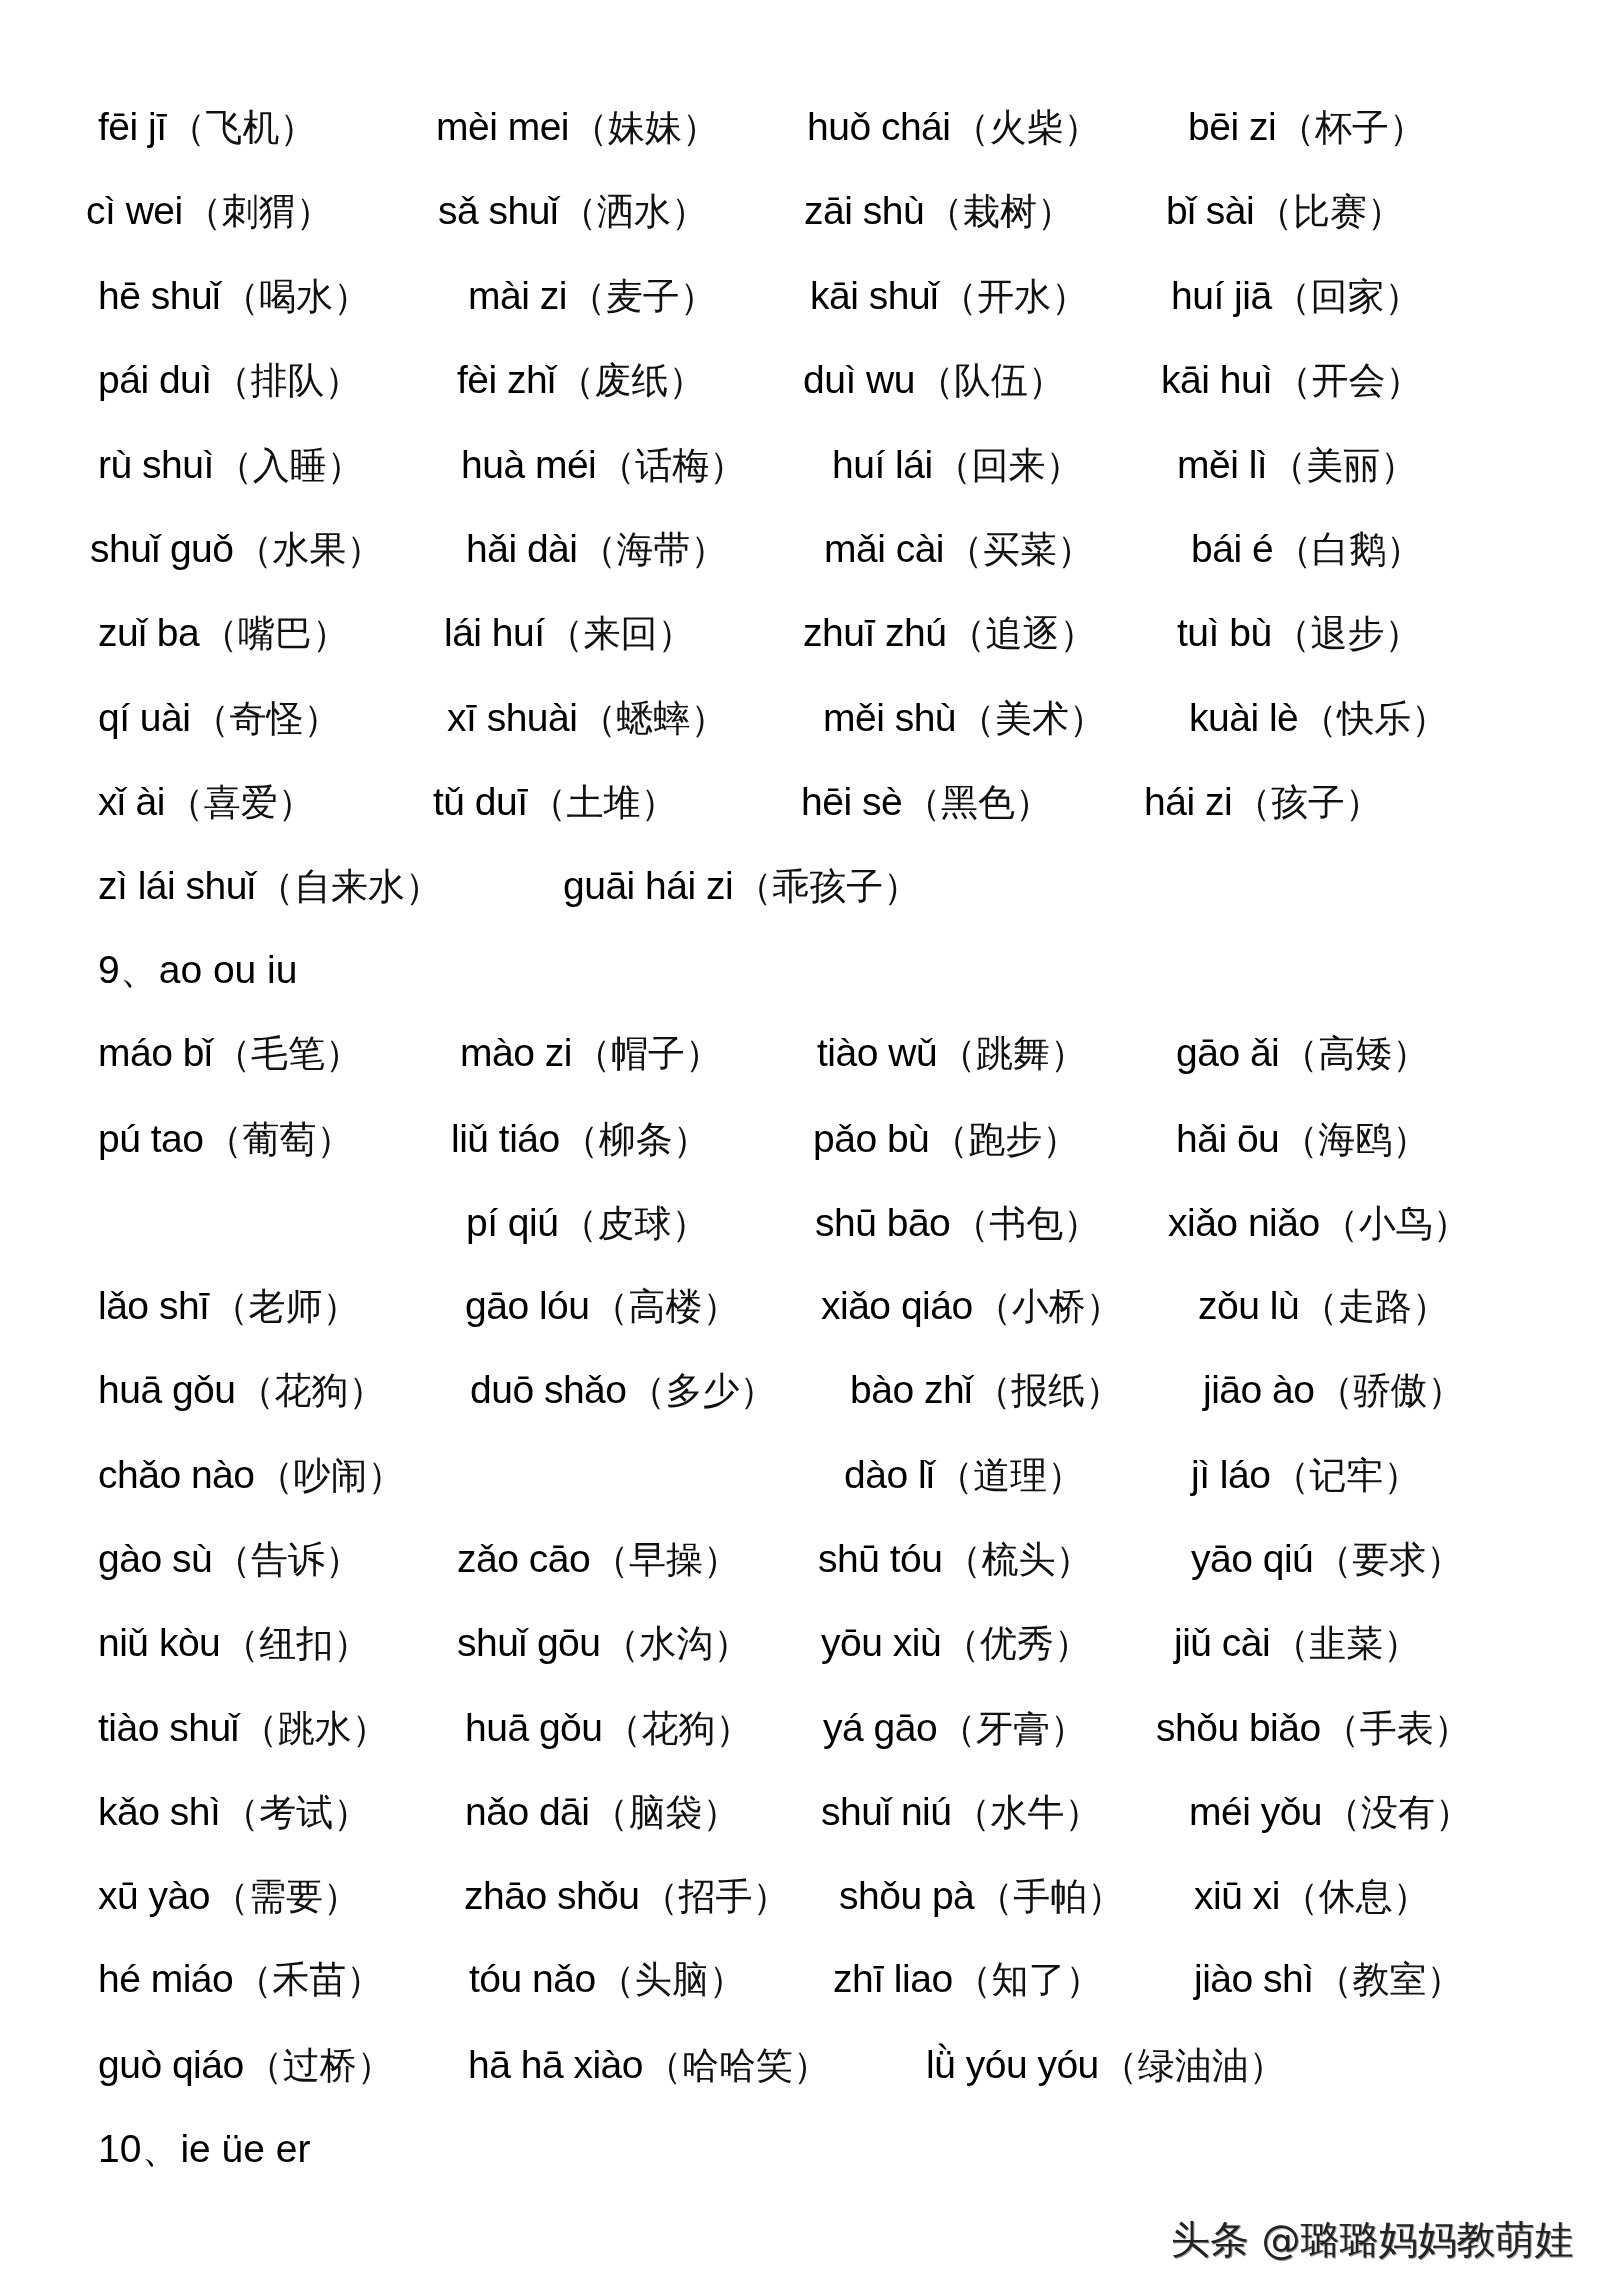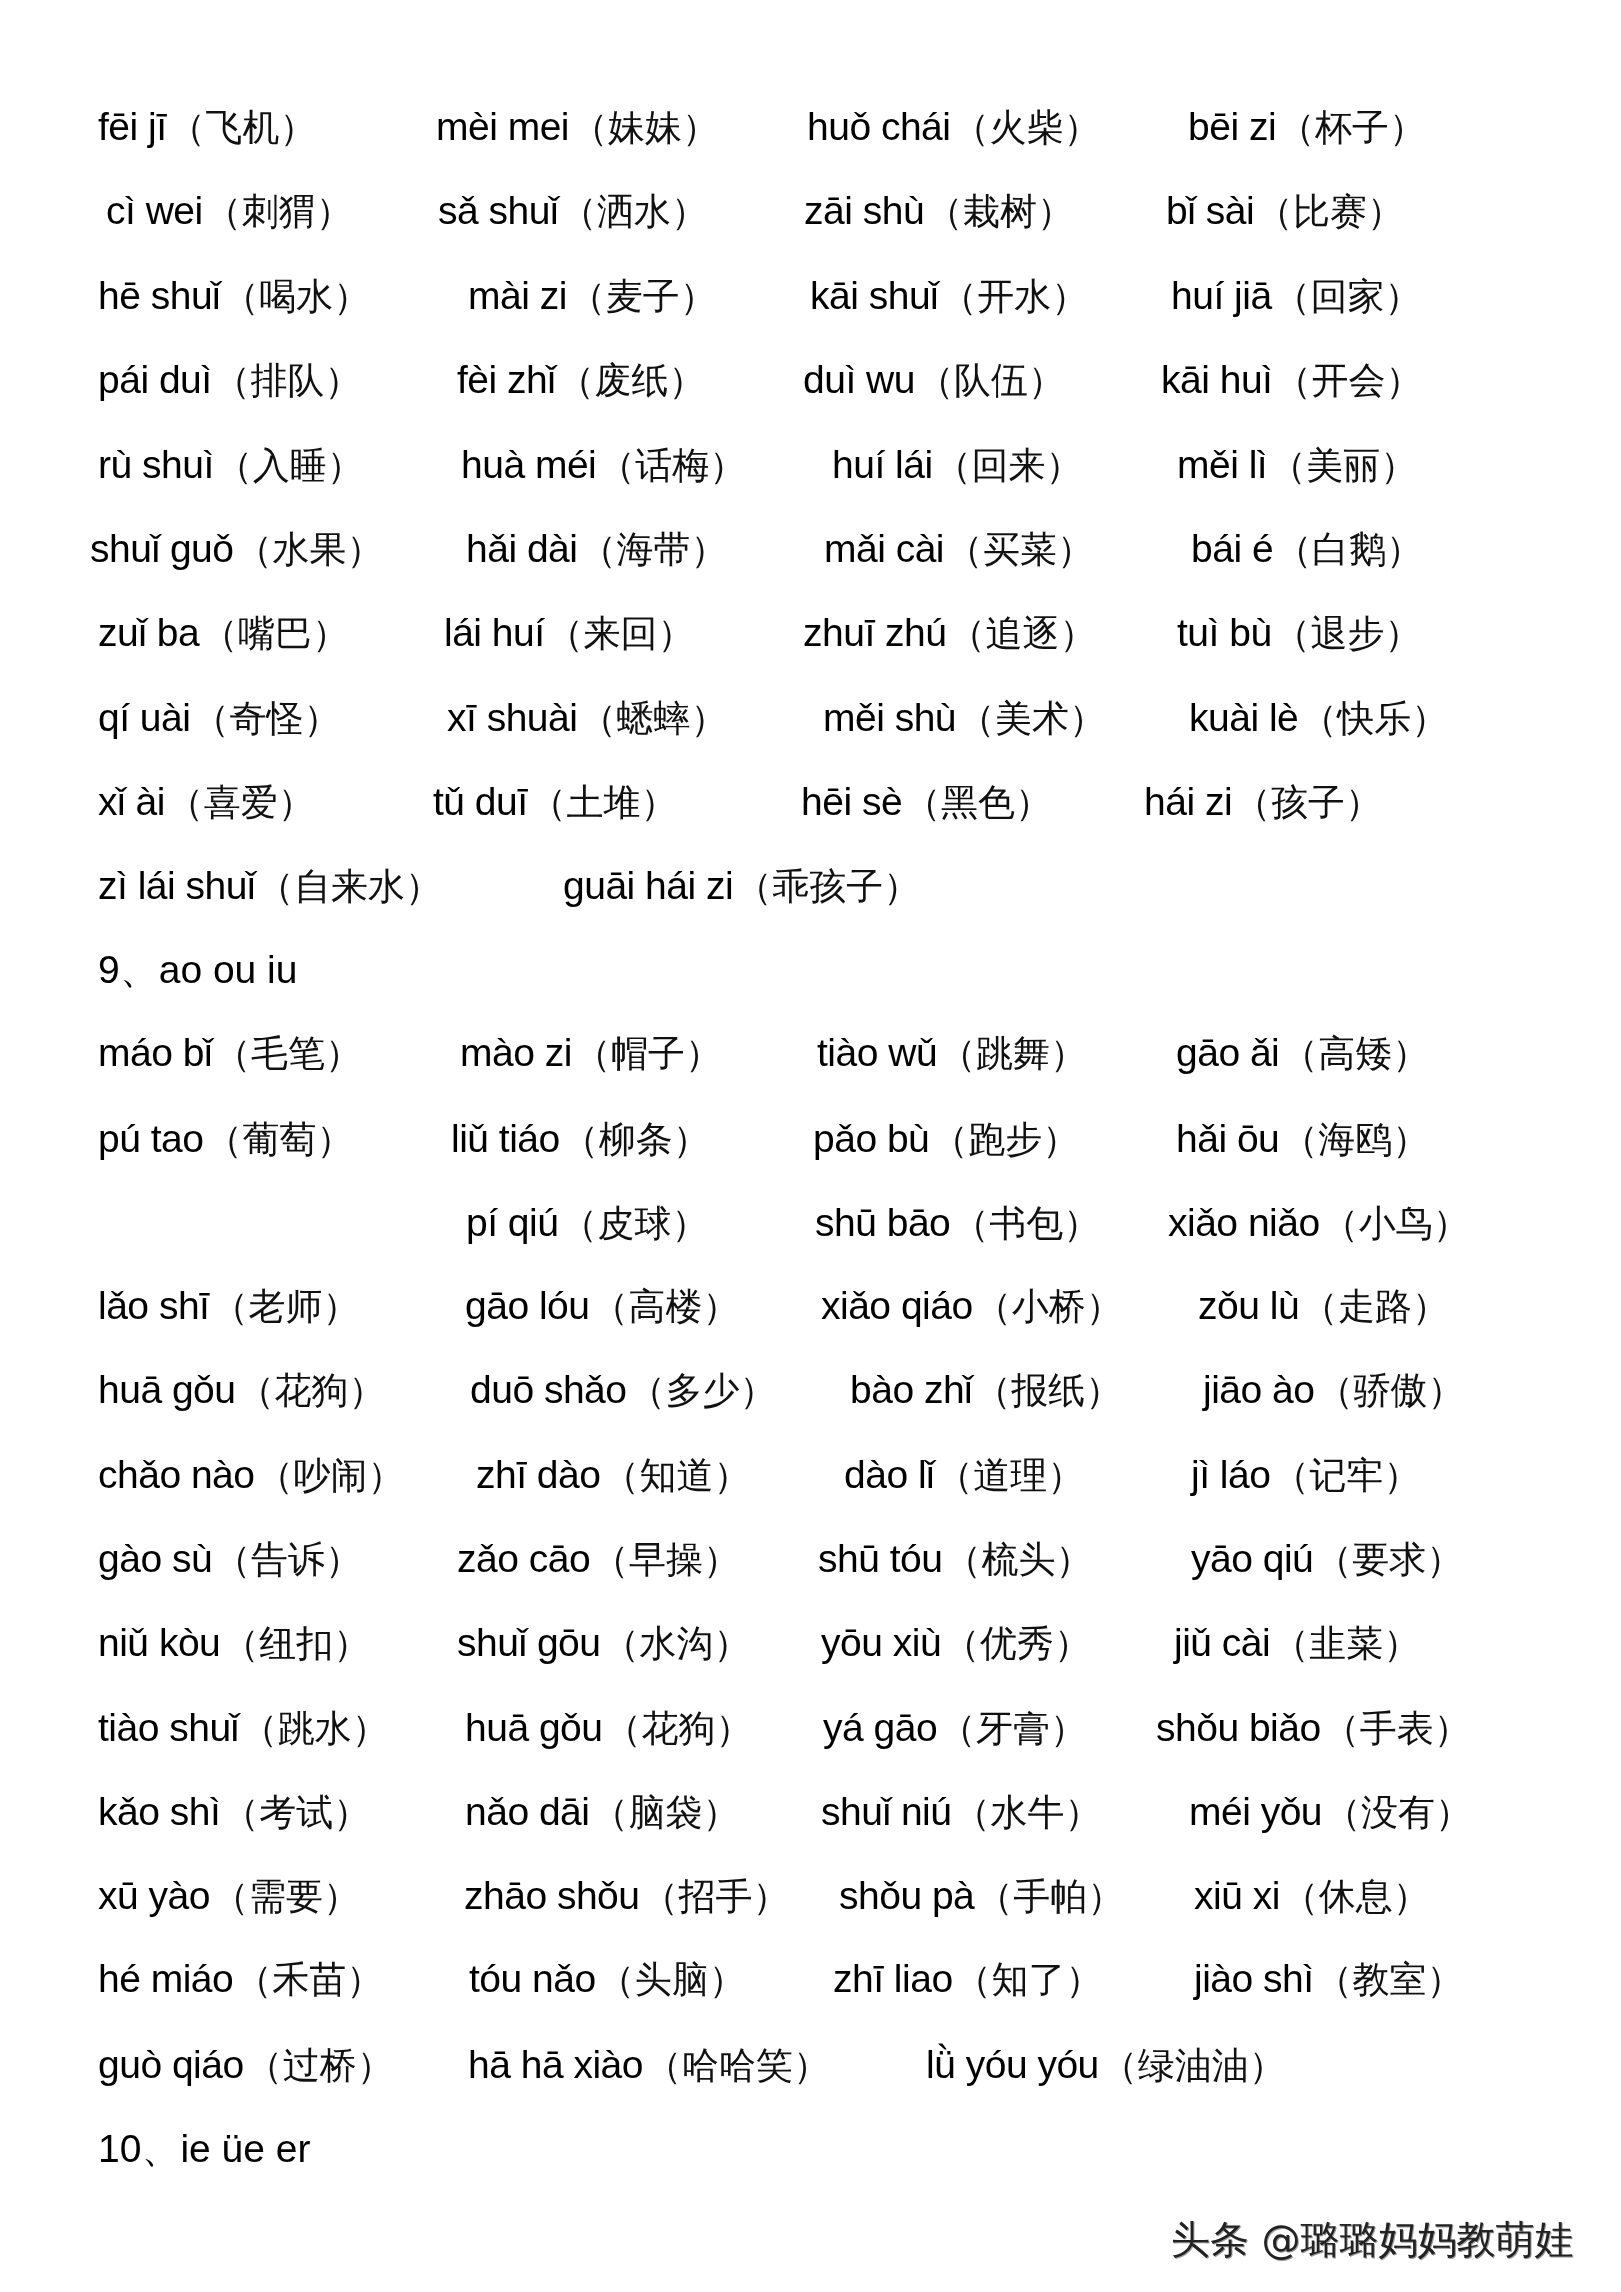--- a/index.html
+++ b/index.html
@@ -17,21 +17,21 @@
 
 <div class="page">
 
   <div class="row" style="top:99px">
     <span class="item" style="left:98px"><span class="py">fēi jī</span><span class="hz">（飞机）</span></span>
     <span class="item" style="left:436px"><span class="py">mèi mei</span><span class="hz">（妹妹）</span></span>
     <span class="item" style="left:807px"><span class="py">huǒ chái</span><span class="hz">（火柴）</span></span>
     <span class="item" style="left:1188px"><span class="py">bēi zi</span><span class="hz">（杯子）</span></span>
   </div>
   <div class="row" style="top:183px">
-    <span class="item" style="left:106px"><span class="py">cì wei</span><span class="hz">（刺猬）</span></span>
+    <span class="item" style="left:86px"><span class="py">cì wei</span><span class="hz">（刺猬）</span></span>
     <span class="item" style="left:438px"><span class="py">sǎ shuǐ</span><span class="hz">（洒水）</span></span>
     <span class="item" style="left:804px"><span class="py">zāi shù</span><span class="hz">（栽树）</span></span>
     <span class="item" style="left:1166px"><span class="py">bǐ sài</span><span class="hz">（比赛）</span></span>
   </div>
   <div class="row" style="top:268px">
     <span class="item" style="left:98px"><span class="py">hē shuǐ</span><span class="hz">（喝水）</span></span>
     <span class="item" style="left:468px"><span class="py">mài zi</span><span class="hz">（麦子）</span></span>
     <span class="item" style="left:810px"><span class="py">kāi shuǐ</span><span class="hz">（开水）</span></span>
     <span class="item" style="left:1171px"><span class="py">huí jiā</span><span class="hz">（回家）</span></span>
   </div>
@@ -102,21 +102,20 @@
     <span class="item" style="left:1198px"><span class="py">zǒu lù</span><span class="hz">（走路）</span></span>
   </div>
   <div class="row" style="top:1362px">
     <span class="item" style="left:98px"><span class="py">huā gǒu</span><span class="hz">（花狗）</span></span>
     <span class="item" style="left:470px"><span class="py">duō shǎo</span><span class="hz">（多少）</span></span>
     <span class="item" style="left:850px"><span class="py">bào zhǐ</span><span class="hz">（报纸）</span></span>
     <span class="item" style="left:1203px"><span class="py">jiāo ào</span><span class="hz">（骄傲）</span></span>
   </div>
   <div class="row" style="top:1447px">
     <span class="item" style="left:98px"><span class="py">chǎo nào</span><span class="hz">（吵闹）</span></span>
-    <span class="item" style="left:476px"><span class="py">zhī dào</span><span class="hz">（知道）</span></span>
     <span class="item" style="left:844px"><span class="py">dào lǐ</span><span class="hz">（道理）</span></span>
     <span class="item" style="left:1191px"><span class="py">jì láo</span><span class="hz">（记牢）</span></span>
   </div>
   <div class="row" style="top:1531px">
     <span class="item" style="left:98px"><span class="py">gào sù</span><span class="hz">（告诉）</span></span>
     <span class="item" style="left:457px"><span class="py">zǎo cāo</span><span class="hz">（早操）</span></span>
     <span class="item" style="left:818px"><span class="py">shū tóu</span><span class="hz">（梳头）</span></span>
     <span class="item" style="left:1191px"><span class="py">yāo qiú</span><span class="hz">（要求）</span></span>
   </div>
   <div class="row" style="top:1615px">

